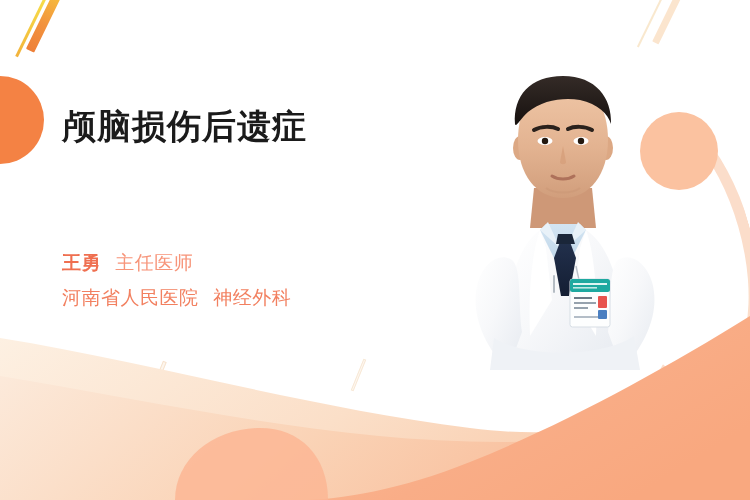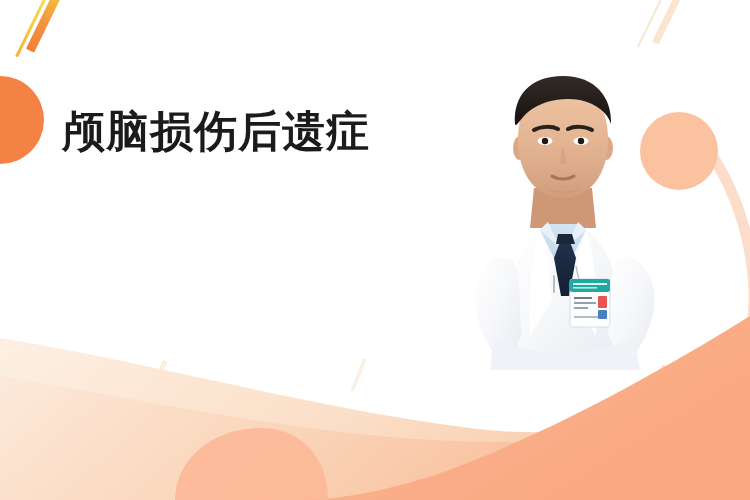--- a/index.html
+++ b/index.html
@@ -123,21 +123,21 @@
   #waves{ position:absolute; left:0; bottom:0; width:750px; height:190px; }
   #waves svg{ display:block; width:750px; height:190px; }
 
   
   #text-block{
     position:absolute;
     left:62px; top:108px;
     width:400px;
   }
   #page-title{
-    font-size:43px;
+    font-size:34px;
     font-weight:bold;
     color:#1B1B1B;
     letter-spacing:1px;
     line-height:1.1;
     white-space:nowrap;
   }
   #doctor-meta{
     position:absolute;
     left:62px; top:248px;
     width:420px;
@@ -302,14 +302,24 @@
       </g>
 
       <path d="M106,206 L106,222" stroke="#9AA4AE" stroke-width="2" stroke-linecap="round" opacity=".7"></path>
     </svg>
   </div>
 
   <div id="text-block">
     <div id="page-title">颅脑损伤后遗症</div>
   </div>
 
+  <div id="doctor-meta">
+    <div id="doctor-line1">
+      <span id="doctor-name">王勇</span>
+      <span id="doctor-title">主任医师</span>
+    </div>
+    <div id="doctor-line2">
+      <span id="hospital-name">河南省人民医院</span>
+      <span id="department-name">神经外科</span>
+    </div>
+  </div>
 
 </div>
 
 </body></html>

